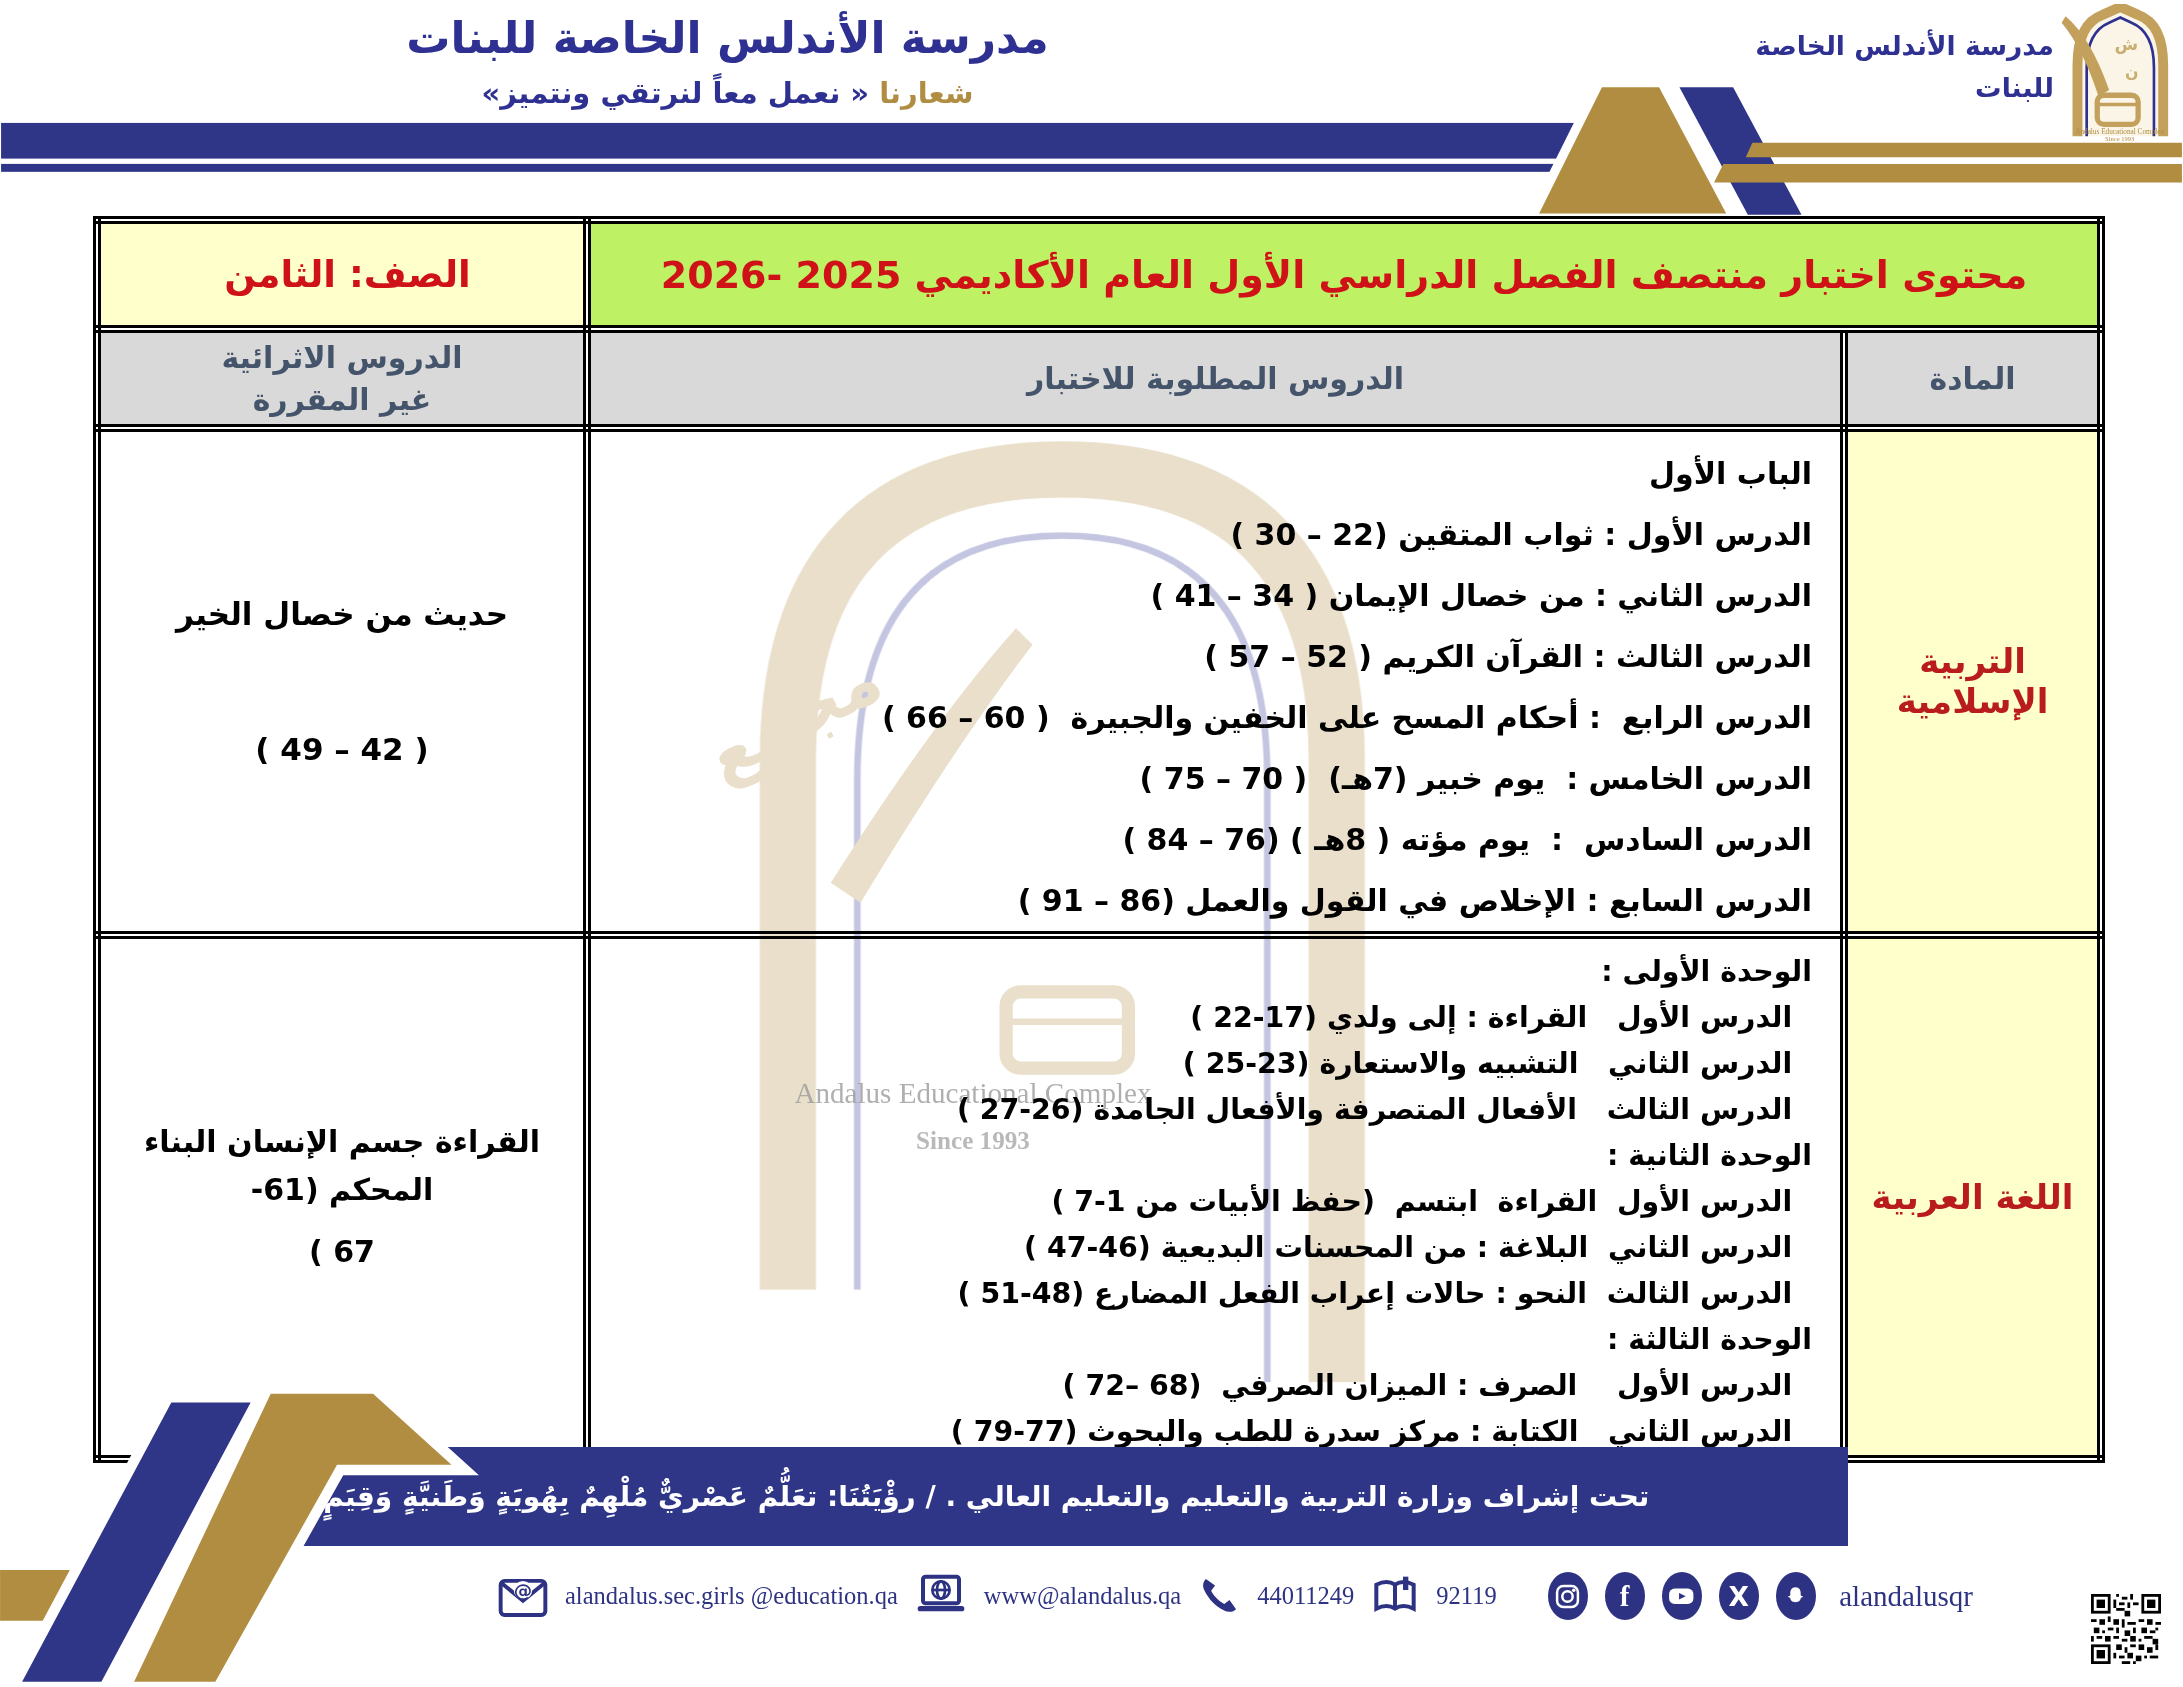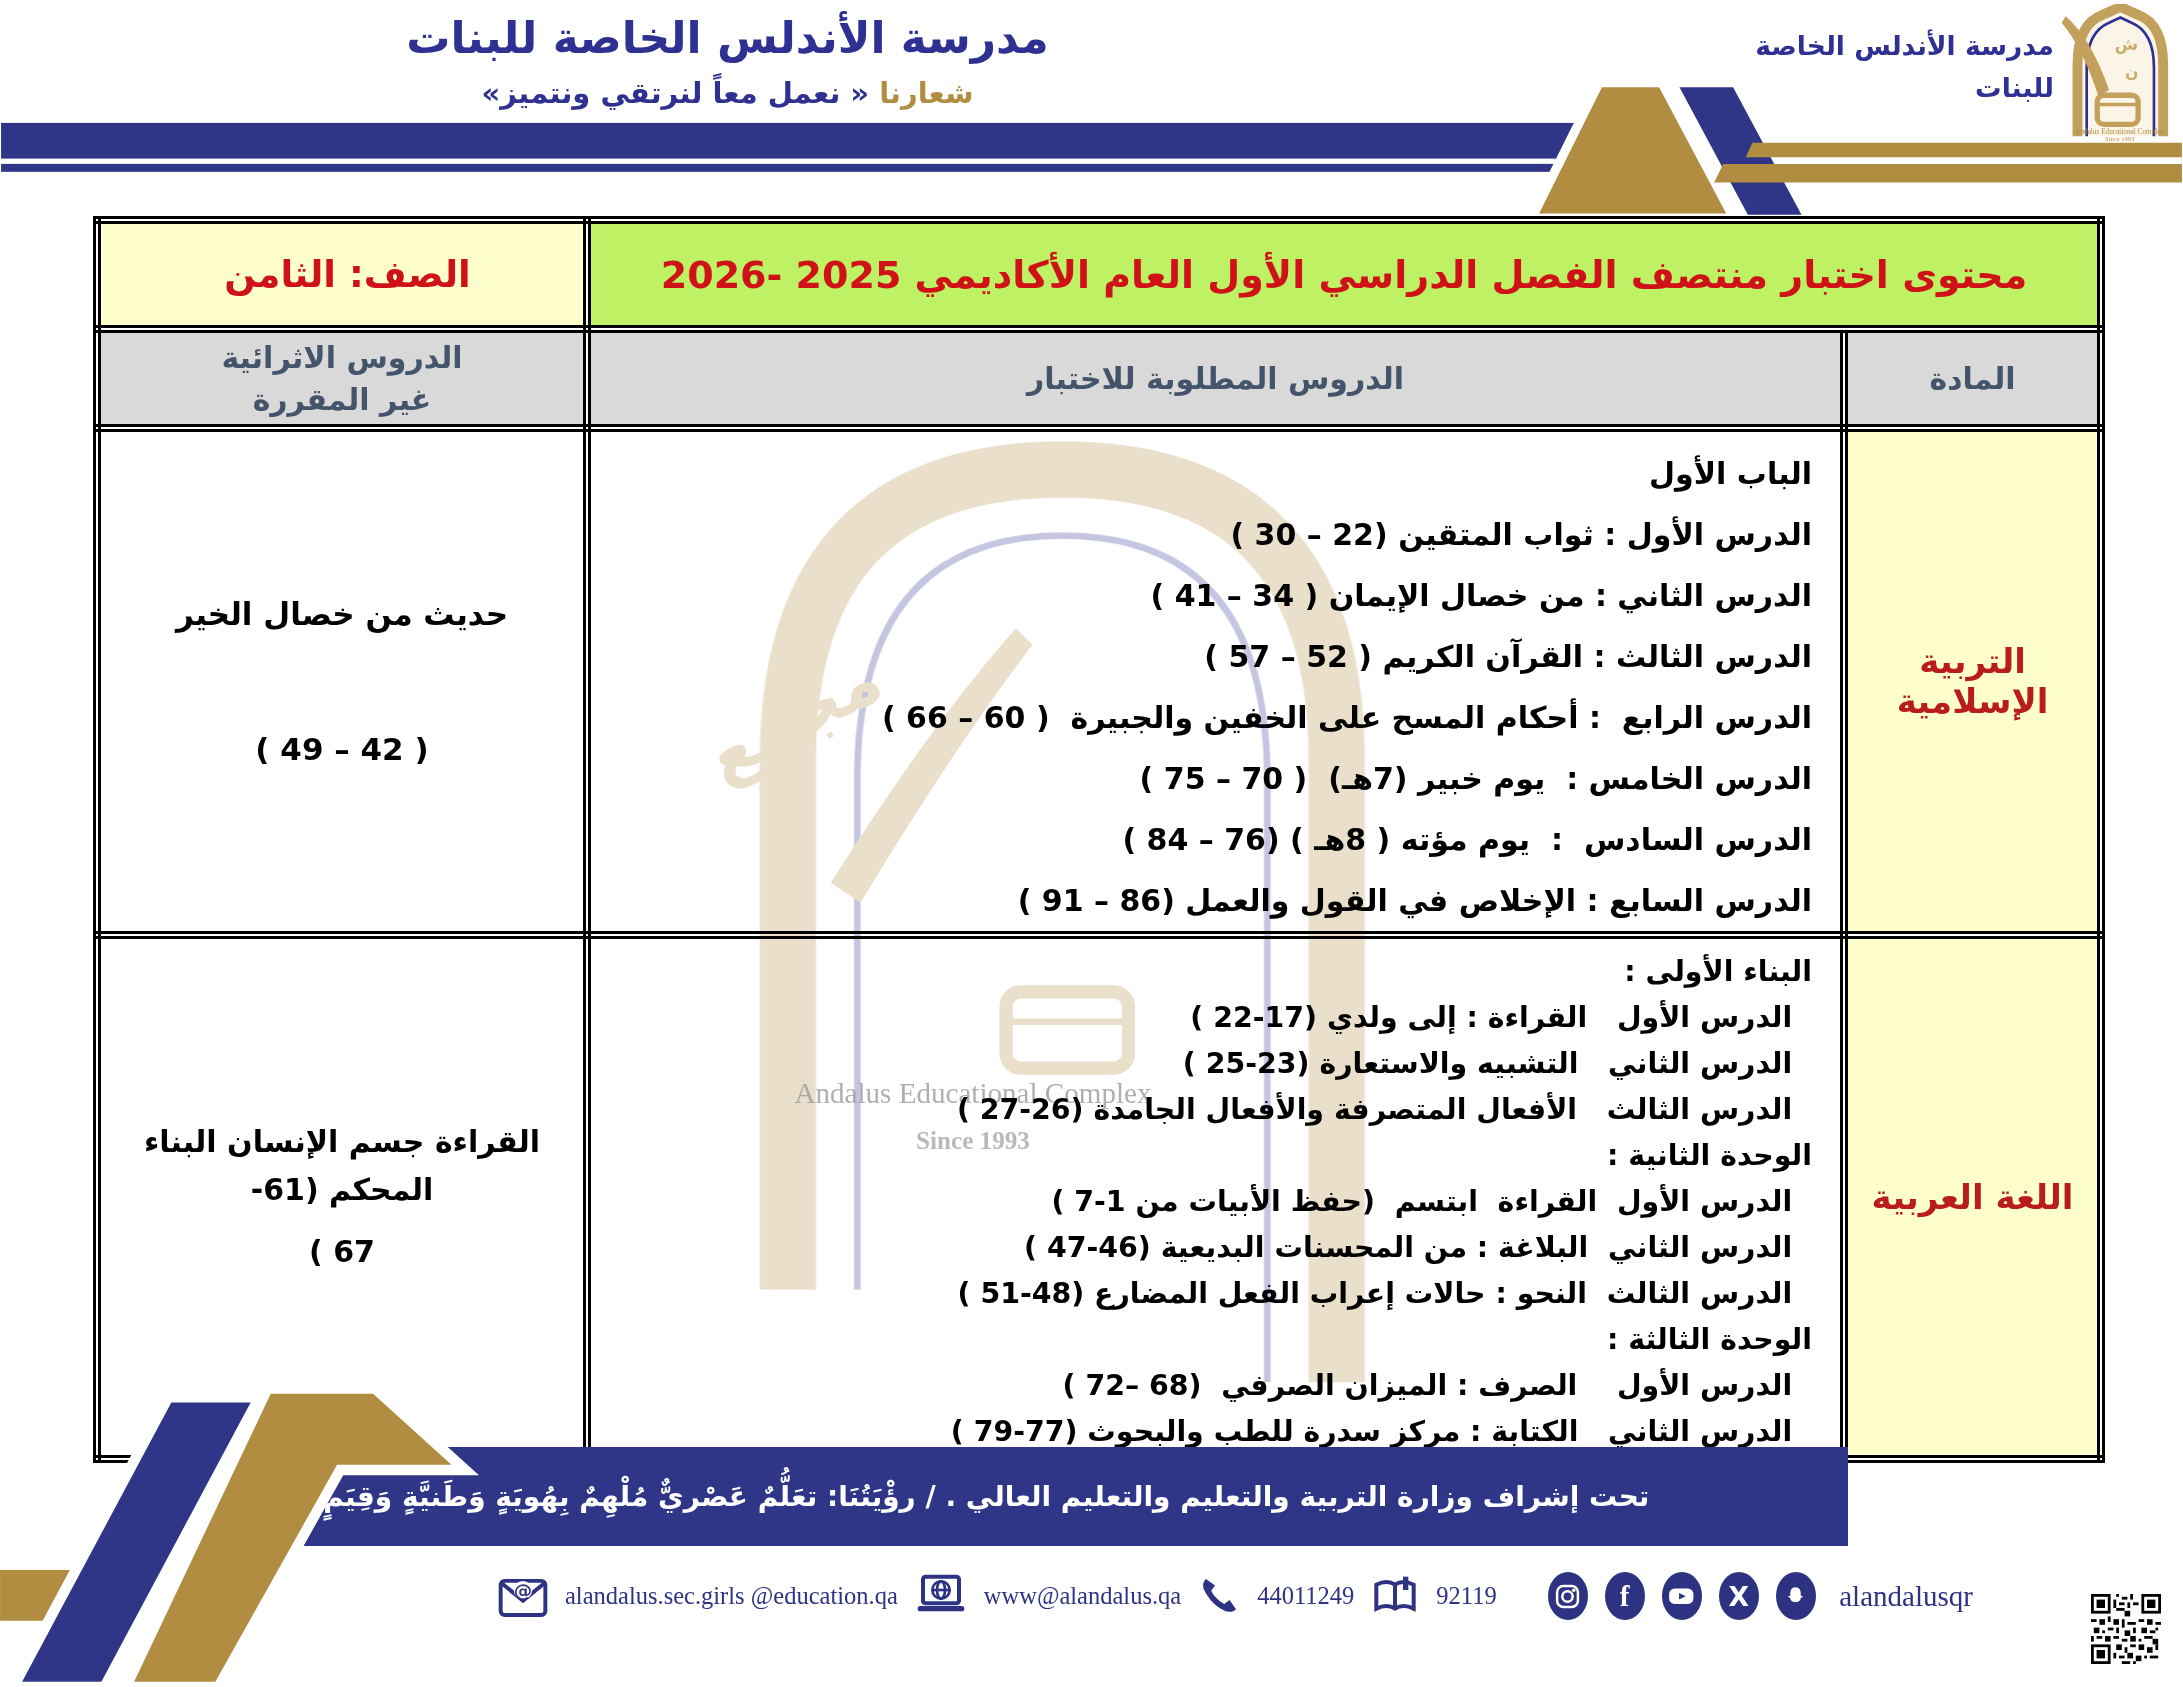--- a/index.html
+++ b/index.html
@@ -137,21 +137,21 @@
     <td class="enrich-cell">
       <div class="enrich-inner g1">
             <div class="enrich-line">حديث من خصال الخير</div>
             <div class="enrich-line">( 42 – 49 )</div>
           </div>
     </td>
   </tr>
   <tr style="height:510px">
     <td class="subject-cell">اللغة العربية</td>
     <td class="lessons-cell r2">
-          <div class="lesson-line">البناء الأولى :</div>
+          <div class="lesson-line">الوحدة الأولى :</div>
           <div class="lesson-line">  الدرس الأول   القراءة : إلى ولدي (17-22 )</div>
           <div class="lesson-line">  الدرس الثاني   التشبيه والاستعارة (23-25 )</div>
           <div class="lesson-line">  الدرس الثالث   الأفعال المتصرفة والأفعال الجامدة (26-27 )</div>
           <div class="lesson-line">الوحدة الثانية :</div>
           <div class="lesson-line">  الدرس الأول  القراءة  ابتسم  (حفظ الأبيات من 1-7 )</div>
           <div class="lesson-line">  الدرس الثاني  البلاغة : من المحسنات البديعية (46-47 )</div>
           <div class="lesson-line">  الدرس الثالث  النحو : حالات إعراب الفعل المضارع (48-51 )</div>
           <div class="lesson-line">الوحدة الثالثة :</div>
           <div class="lesson-line">  الدرس الأول    الصرف : الميزان الصرفي  (68 –72 )</div>
           <div class="lesson-line">  الدرس الثاني   الكتابة : مركز سدرة للطب والبحوث (77-79 )</div>

